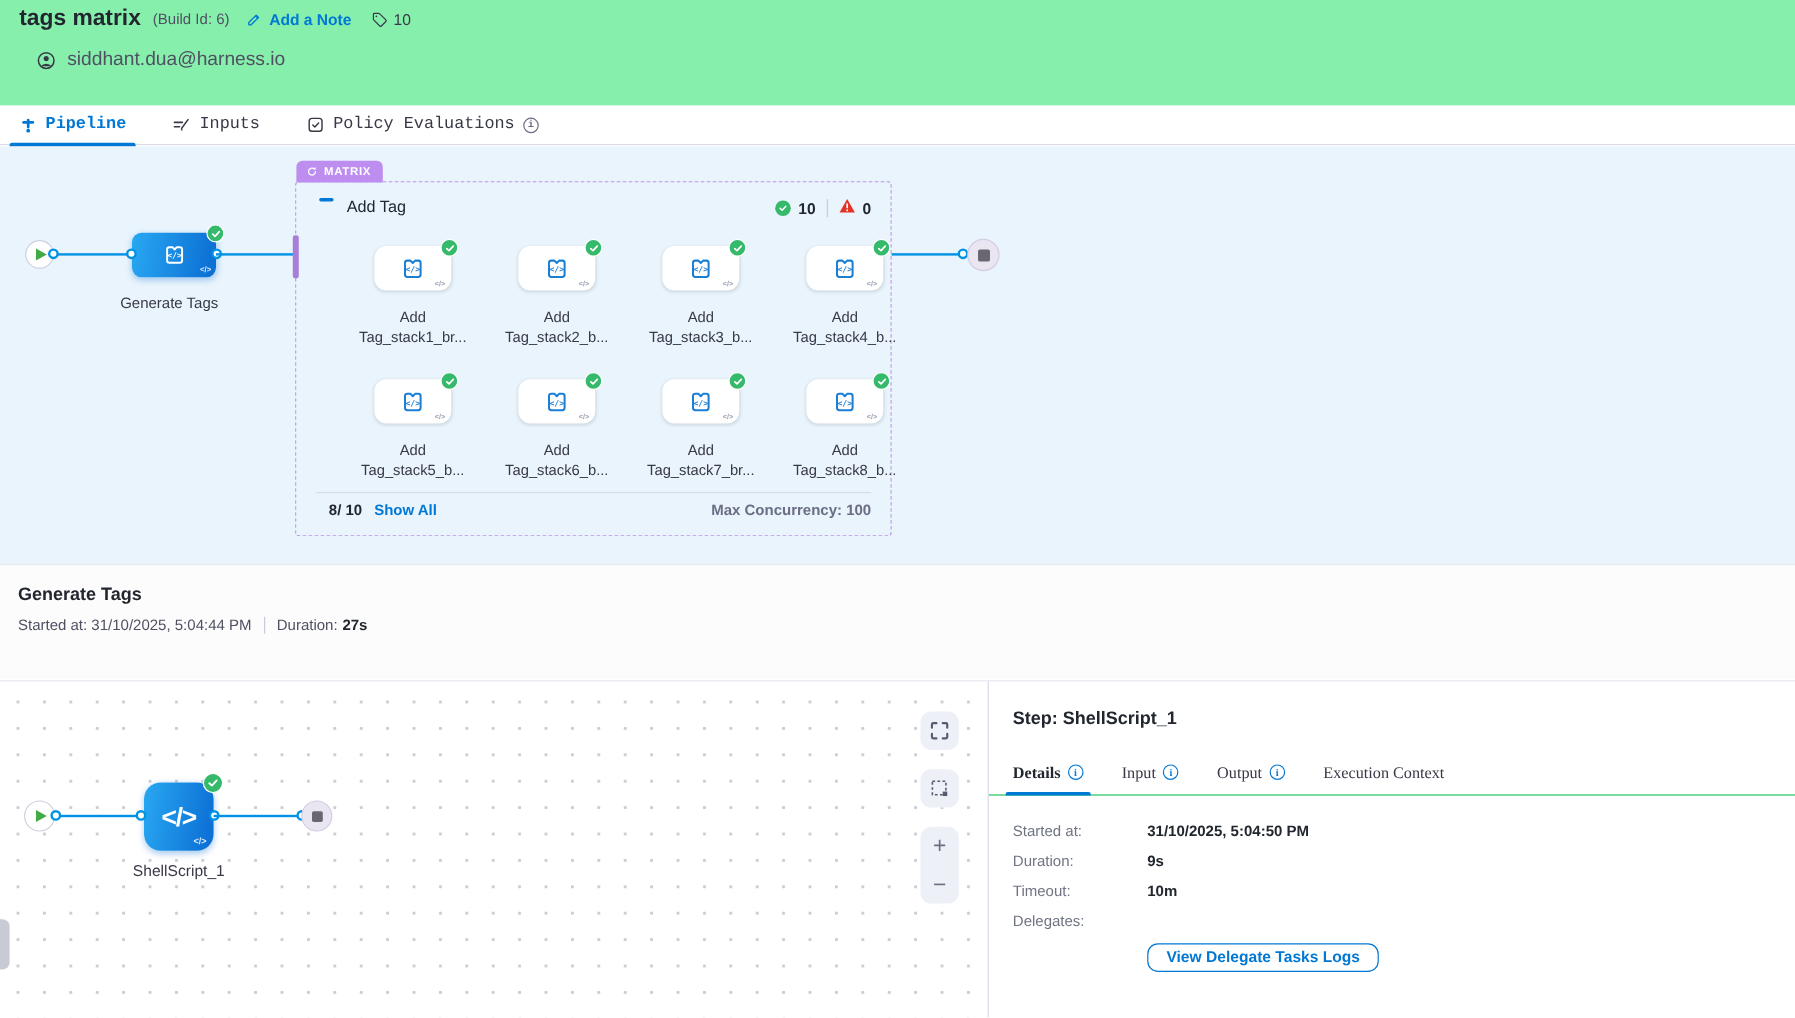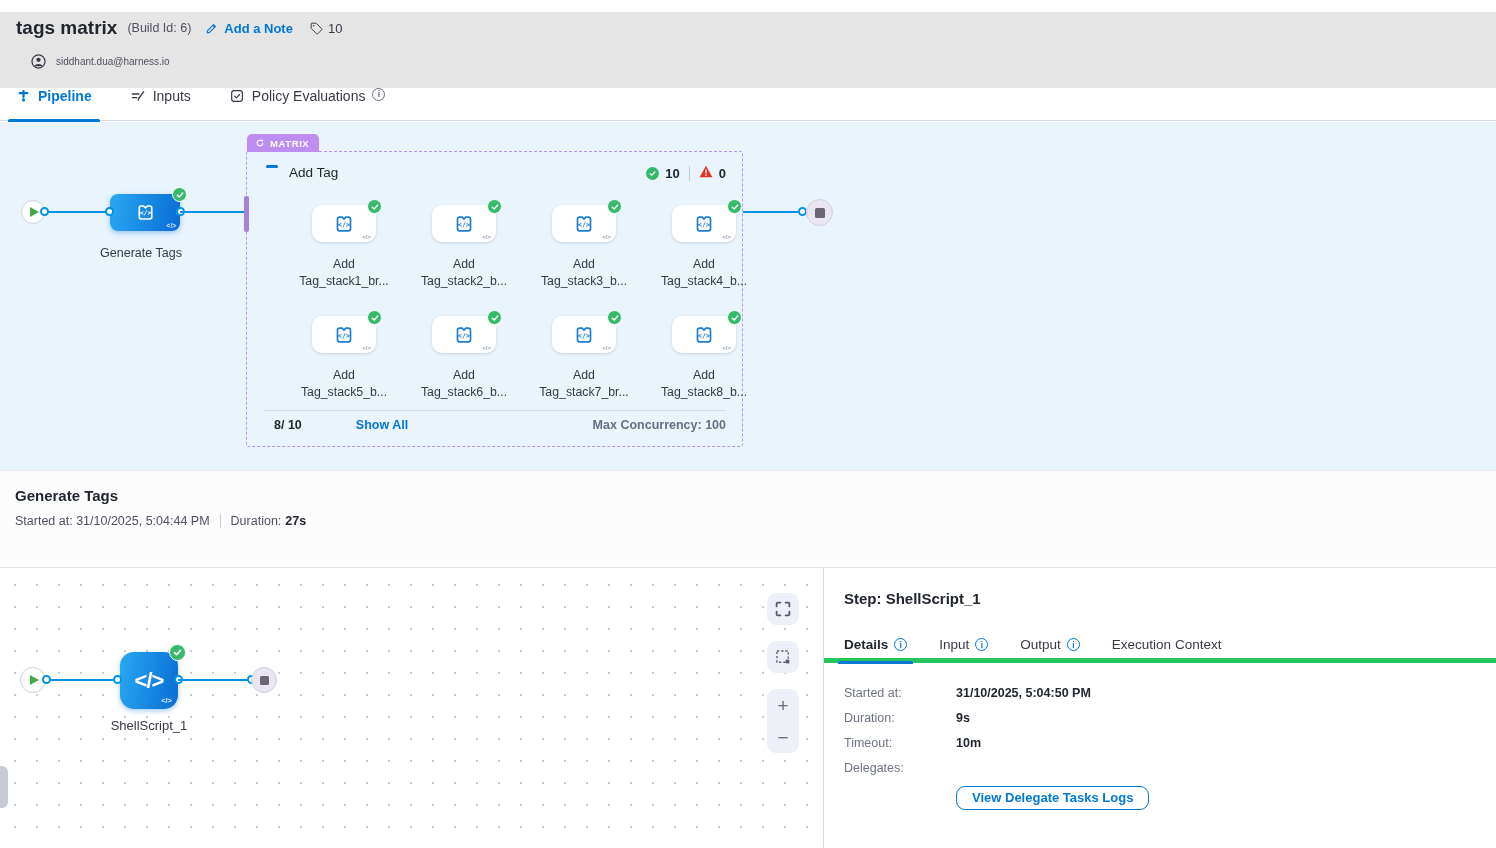--- a/index.html
+++ b/index.html
@@ -4,32 +4,32 @@
 <style>
   * { box-sizing: border-box; margin: 0; padding: 0; }
   html,body { width:1496px; height:848px; }
   body {
     font-family: "Liberation Sans", "DejaVu Sans", sans-serif;
     background:#ffffff; color:#22272f; position:relative; overflow:hidden;
     font-size:13px;
   }
 
   
-  .header { position:absolute; top:0; left:0; right:0; height:88px; background:#e5e5e5;margin-top:12px; }
+  .header { position:absolute; top:0; left:0; right:0; height:88px; background:#86efac; }
   .header-row1 { position:absolute; top:5px; left:16px; display:flex; align-items:center; gap:10px; }
   .page-title { font-size:19px; font-weight:700; color:#22272f; }
   .build-id { font-size:12.5px; color:#4f5162; }
   .add-note { display:flex; align-items:center; gap:5px; color:#0278d5; font-weight:700; font-size:13px; cursor:pointer; margin-left:4px; }
   .tag-chip { display:flex; align-items:center; gap:4px; color:#383946; font-size:13px; margin-left:6px; }
-  .header-row2 { position:absolute; top:41px; left:30px; display:flex; align-items:center; gap:9px; color:#4f5162; font-size:10px; }
+  .header-row2 { position:absolute; top:41px; left:30px; display:flex; align-items:center; gap:9px; color:#4f5162; font-size:16px; }
 
   
   .tabbar { position:absolute; top:88px; left:0; right:0; height:33px; background:#fff;
     border-bottom:1px solid #d9dae6; display:flex; align-items:center; padding-left:16px; gap:38px; }
-  .nav-tab { display:flex; gap:7px; font-size:14px; color:#383946; height:33px; position:relative; cursor:pointer; }
+  .nav-tab { display:flex; align-items:center; gap:7px; font-size:14px; color:#383946; height:33px; position:relative; cursor:pointer;font-family:Liberation Mono, monospace; }
   .nav-tab.active { color:#0278d5; font-weight:700; }
   .nav-tab.active::after { content:""; position:absolute; left:-8px; right:-8px; bottom:-1px; height:3px; background:#0278d5; border-radius:2px 2px 0 0; }
 
   
   .graph-area { position:absolute; top:122px; left:0; right:0; height:348px; background:#e9f4fc; }
   .edge { position:absolute; height:2px; background:#0092e4; }
   .gdot { position:absolute; width:9px; height:9px; border-radius:50%; background:#fff; border:2px solid #0092e4; }
   .start-node { position:absolute; width:24px; height:24px; border-radius:50%; background:#fff; border:1px solid #cdd1dd;
     display:flex; align-items:center; justify-content:center; }
   .play-tri { width:0; height:0; border-left:9px solid #42ab45; border-top:5.5px solid transparent; border-bottom:5.5px solid transparent; margin-left:2px; }
@@ -60,21 +60,21 @@
   .warn-tri svg { width:14px; height:13px; }
   .matrix-grid { position:absolute; left:37px; top:53px; display:grid; grid-template-columns:repeat(4,120px); grid-auto-rows:111px; }
   .matrix-cell { position:relative; }
   .step-card { position:relative; width:64px; height:37px; margin:0 auto; background:#fff; border-radius:10px;
     box-shadow:0 1px 3px rgba(40,41,61,.16); display:flex; align-items:center; justify-content:center; cursor:pointer; }
   .step-card .ticket { width:24px; height:24px; color:#1a7fd4; }
   .card-corner { position:absolute; right:5px; bottom:2px; font-size:6px; color:#9aa0b3; font-weight:700; }
   .step-card .check-badge { top:-6px; right:-6px; }
   .cell-label { margin-top:14px; text-align:center; font-size:12.3px; line-height:16.5px; color:#383946; }
   .matrix-footer-divider { position:absolute; left:16px; right:16px; top:258px; border-top:1px solid #d8dce6; }
-  .matrix-footer { position:absolute; left:27px; right:16px; top:266px; display:flex; align-items:center; font-size:12.5px; font-weight:700;gap:44px; }
+  .matrix-footer { position:absolute; left:27px; right:16px; top:266px; display:flex; align-items:center; font-size:12.5px; font-weight:700; }
   .progress-text { color:#22272f; }
   .show-all { color:#0278d5; margin-left:10px; cursor:pointer; }
   .max-concurrency { margin-left:auto; color:#6b6d85; }
 
   
   .stage-summary { position:absolute; top:470px; left:0; right:0; height:96px; background:#fcfcfd; border-top:1px solid #e6e8ef; }
   .stage-title { position:absolute; top:16px; left:15px; font-size:15px; font-weight:700; color:#22272f; }
   .stage-meta { position:absolute; top:43px; left:15px; display:flex; align-items:center; gap:10px; font-size:12.5px; color:#4f5162;text-align:center; }
   .meta-divider { width:1px; height:14px; background:#c9ccd8; }
   .duration-value { font-weight:700; color:#22272f; }
@@ -89,22 +89,22 @@
     display:flex; align-items:center; justify-content:center; cursor:pointer; }
   .canvas-ctrl svg { width:18px; height:18px; }
   .zoom-panel { position:absolute; left:767px; top:121px; width:32px; height:64px; background:#eef0f7; border-radius:9px;
     display:flex; flex-direction:column; }
   .zoom-btn { flex:1; display:flex; align-items:center; justify-content:center; color:#6a6f82; font-size:19px; cursor:pointer; line-height:1; }
   .edge-handle { position:absolute; left:0; top:198px; width:8px; height:42px; background:#b6bac7; border-radius:0 6px 6px 0; opacity:.75; cursor:pointer; }
 
   
   .panel { position:relative; flex:1; background:#fff; border-left:1px solid #d9dae6; }
   .panel-title { position:absolute; top:22px; left:20px; font-size:15px; font-weight:700; color:#22272f; }
-  .panel-tabs { position:absolute; top:58px; left:0; right:0; height:37px; border-bottom:5px solid #22c55e;
-    display:flex; align-items:flex-start; padding-left:20px; gap:32px; }
+  .panel-tabs { position:absolute; top:58px; left:0; right:0; height:37px; border-bottom:1px solid #22c55e;
+    display:flex; align-items:flex-end; padding-left:20px; gap:32px;font-family:Liberation Serif, serif; }
   .panel-tab { display:flex; align-items:center; gap:6px; font-size:13.5px; color:#383946; height:37px; position:relative; cursor:pointer; }
   .panel-tab.active { font-weight:700; color:#22272f; }
   .panel-tab.active::after { content:""; position:absolute; left:-6px; right:-6px; bottom:-1px; height:3px; background:#0278d5; border-radius:2px 2px 0 0; }
   .info-i { width:13px; height:13px; border-radius:50%; border:1.3px solid #0278d5; color:#0278d5;
     font-size:8.5px; font-weight:700; display:inline-flex; align-items:center; justify-content:center; font-style:normal; }
   .info-i.gray { border-color:#6b6d85; color:#6b6d85; }
   .details-body { position:absolute; top:118px; left:20px; right:20px; }
   .detail-row { display:flex; margin-bottom:11px; font-size:12.5px; }
   .detail-label { width:112px; color:#6f7482; font-weight:500; flex:none; }
   .detail-value { color:#22272f; font-weight:700; }

